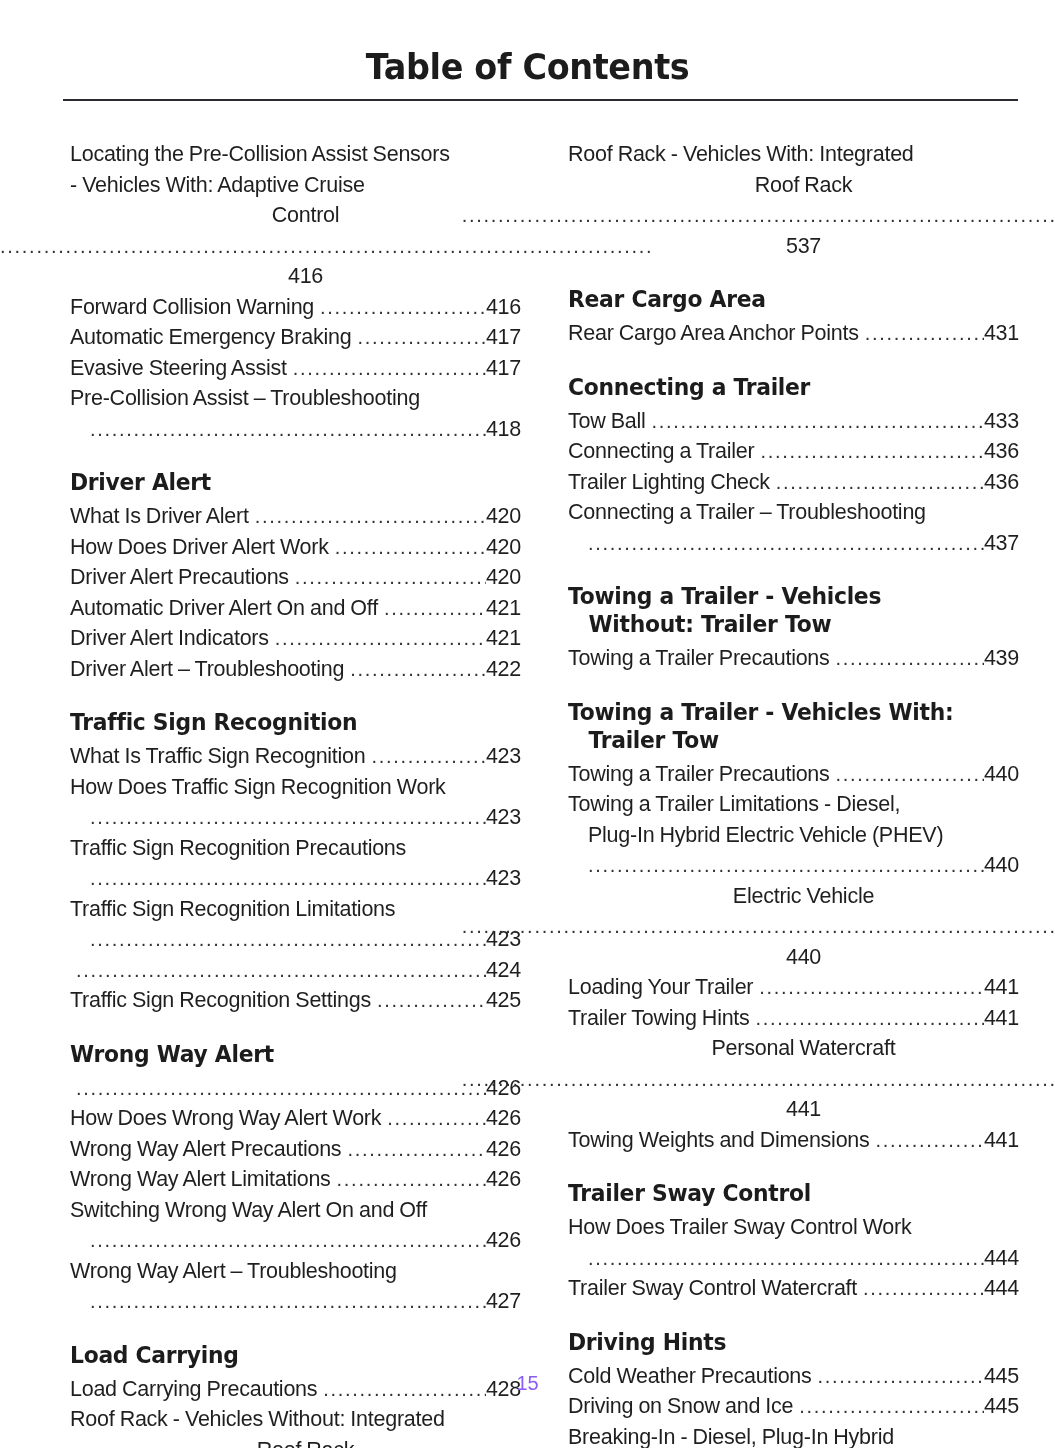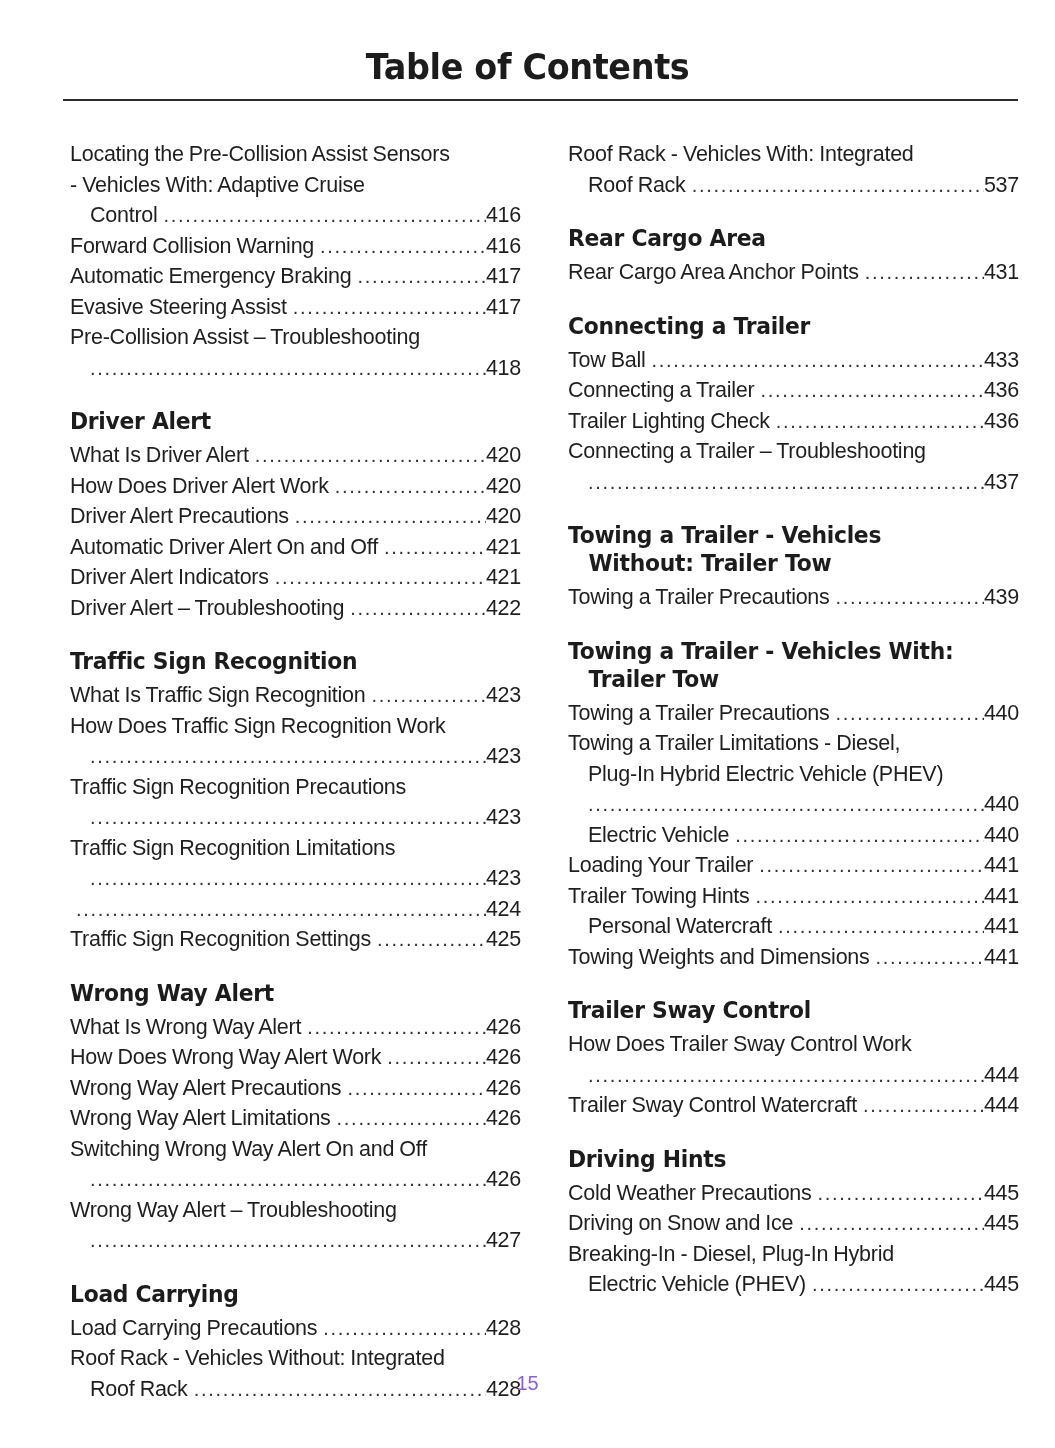--- a/index.html
+++ b/index.html
@@ -147,20 +147,21 @@
     letter-spacing: -0.25px;
     word-spacing: -0.5px;
   }
   .hang-entry .firstline {
     white-space: pre-line;
   }
   .hang-entry .lastrow {
     display: flex;
     align-items: center;
     padding-left: 20px;
+    flex-direction: column;
   }
   .hang-entry .lastrow .label {
     flex: 0 1 auto;
     white-space: nowrap;
   }
   .hang-entry .lastrow .dots {
     flex: 1 1 auto;
     overflow: hidden;
     white-space: nowrap;
     margin-left: 6px;
@@ -288,21 +289,20 @@
           <span class="dots">..........................................................................................</span>
           <span class="pg">424</span>
         </div>
         <div class="row">
           <span class="label">Traffic Sign Recognition Settings</span>
           <span class="dots">..........................................................................................</span>
           <span class="pg">425</span>
         </div>
         <div class="sec-head">Wrong Way Alert</div>
         <div class="row">
-          <span class="label">What Is Wrong Way Alert</span>
           <span class="dots">..........................................................................................</span>
           <span class="pg">426</span>
         </div>
         <div class="row">
           <span class="label">How Does Wrong Way Alert Work</span>
           <span class="dots">..........................................................................................</span>
           <span class="pg">426</span>
         </div>
         <div class="row">
           <span class="label">Wrong Way Alert Precautions</span>

